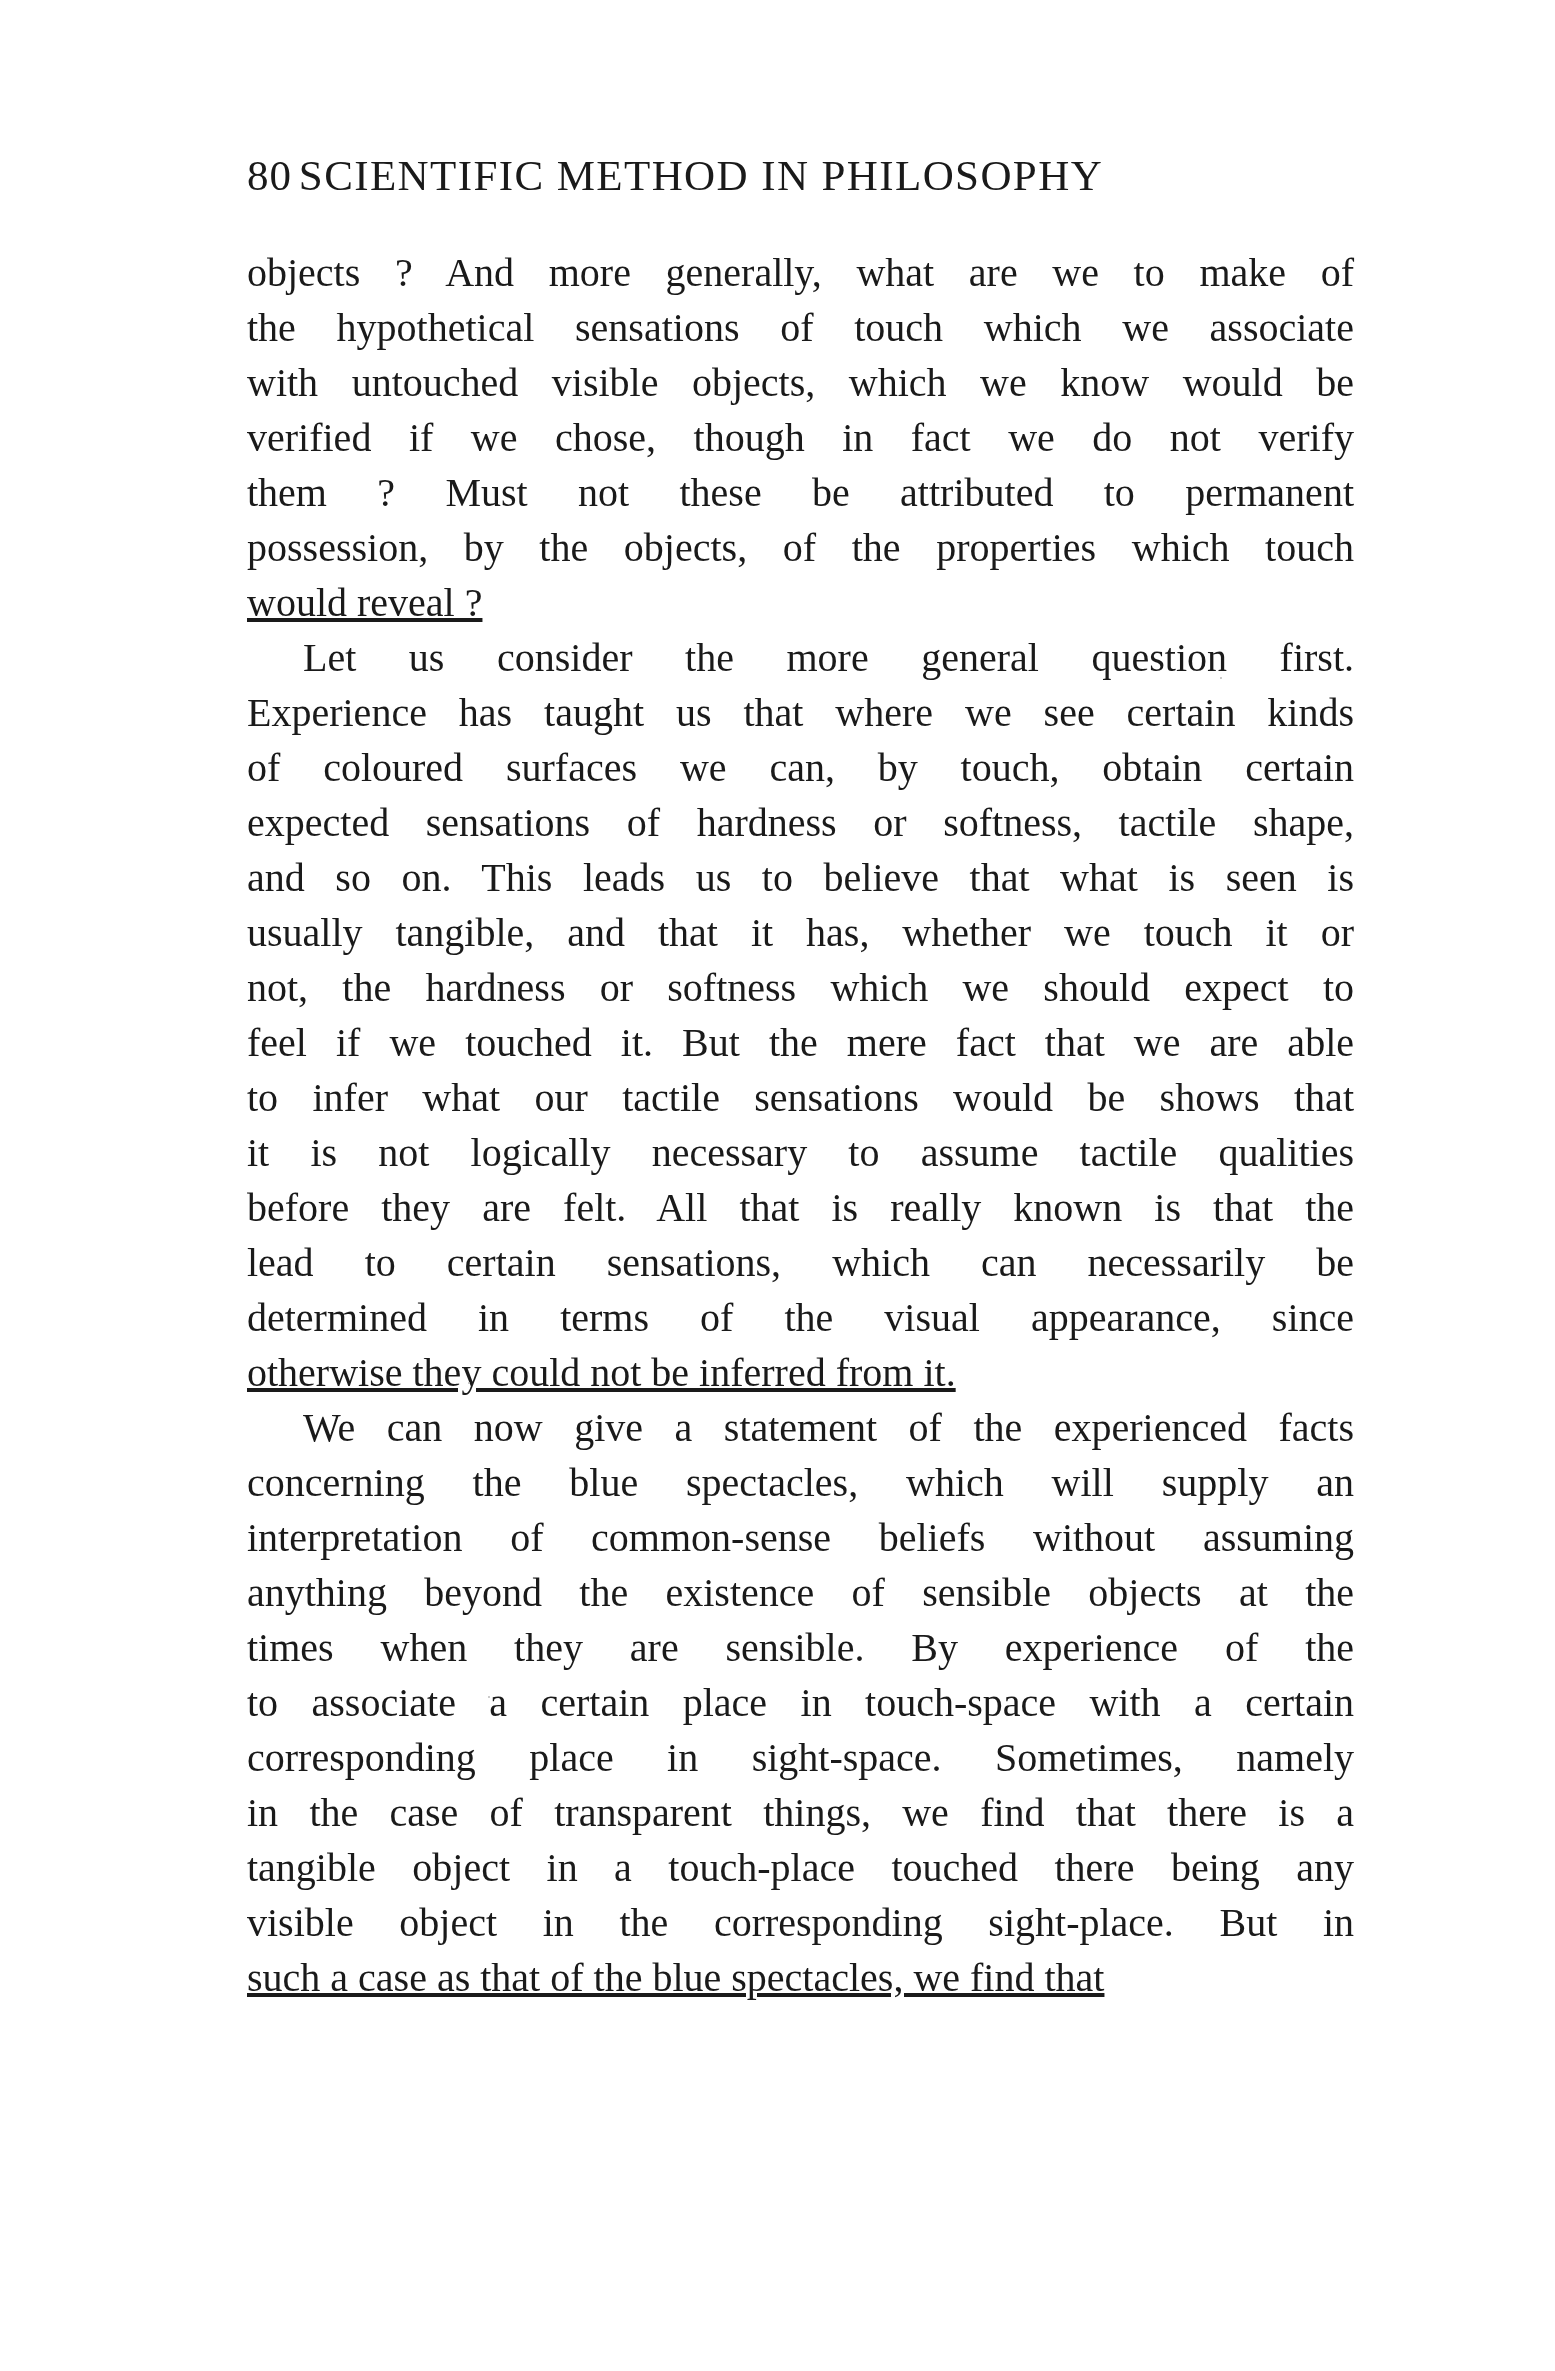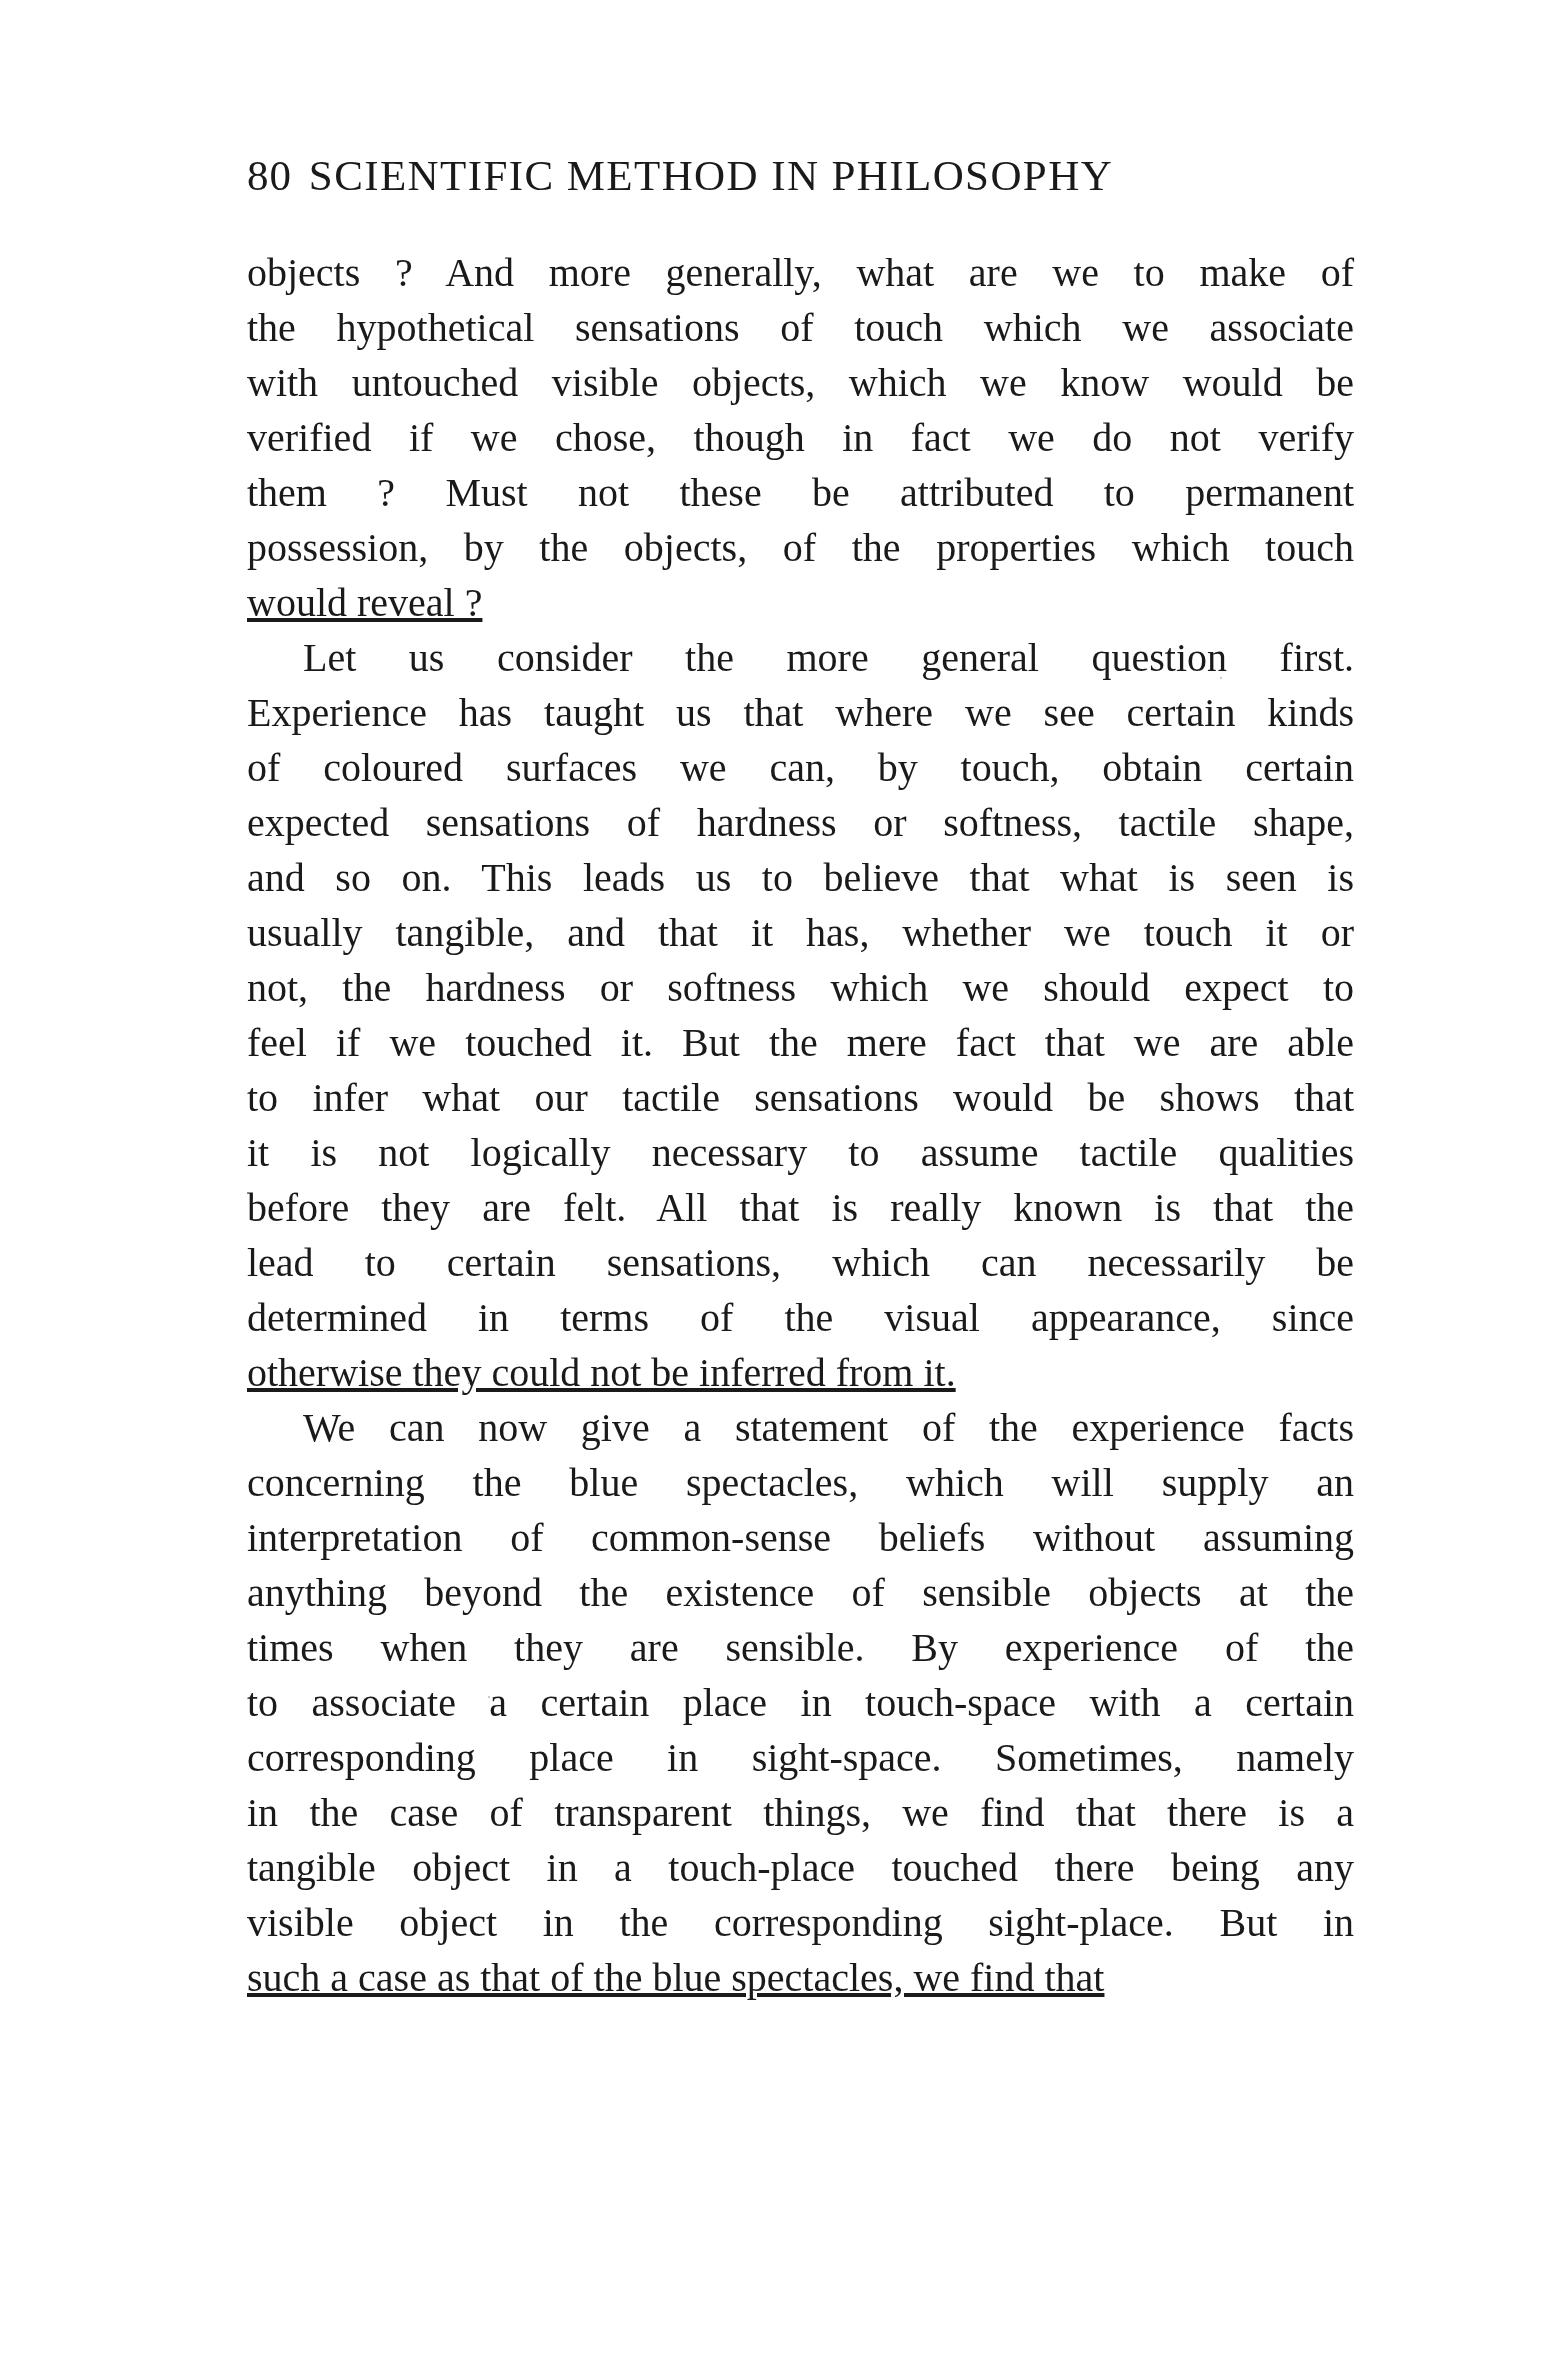--- a/index.html
+++ b/index.html
@@ -24,21 +24,21 @@
   .running-head {
     display: flex;
     align-items: baseline;
     font-size: 43px;
     letter-spacing: 0.9px;
     height: 75px;
     margin-bottom: 19px;
     white-space: nowrap;
   }
   .page-number {
-    margin-right: 17px;
+    margin-right: 7px;
   }
   .head-title {
     letter-spacing: 1.4px;
   }
   .body-text {
     font-size: 40px;
     line-height: 55px;
   }
   .line {
     display: block;
@@ -94,21 +94,21 @@
         <span class="line">not, the hardness or softness which we should expect to</span>
         <span class="line">feel if we touched it.  But the mere fact that we are able</span>
         <span class="line">to infer what our tactile sensations would be shows that</span>
         <span class="line">it is not logically necessary to assume tactile qualities</span>
         <span class="line">before they are felt.  All that is really known is that the</span>
         <span class="line">lead to certain sensations, which can necessarily be</span>
         <span class="line">determined in terms of the visual appearance, since</span>
         <span class="line last">otherwise they could not be inferred from it.</span>
       </div>
       <div class="para">
-        <span class="line indent">We can now give a statement of the experience facts</span>
+        <span class="line indent">We can now give a statement of the experienced facts</span>
         <span class="line">concerning the blue spectacles, which will supply an</span>
         <span class="line">interpretation of common-sense beliefs without assuming</span>
         <span class="line">anything beyond the existence of sensible objects at the</span>
         <span class="line">times when they are sensible.  By experience of the</span>
         <span class="line">to associate a certain place in touch-space with a certain</span>
         <span class="line">corresponding place in sight-space.  Sometimes, namely</span>
         <span class="line">in the case of transparent things, we find that there is a</span>
         <span class="line">tangible object in a touch-place touched there being any</span>
         <span class="line">visible object in the corresponding sight-place.  But in</span>
         <span class="line last">such a case as that of the blue spectacles, we find that</span>

